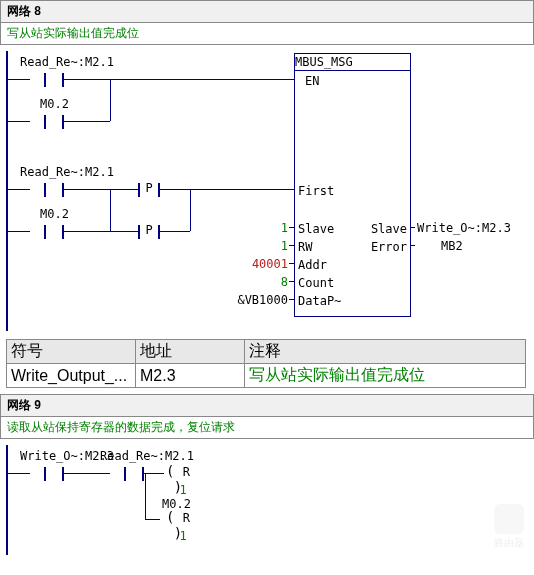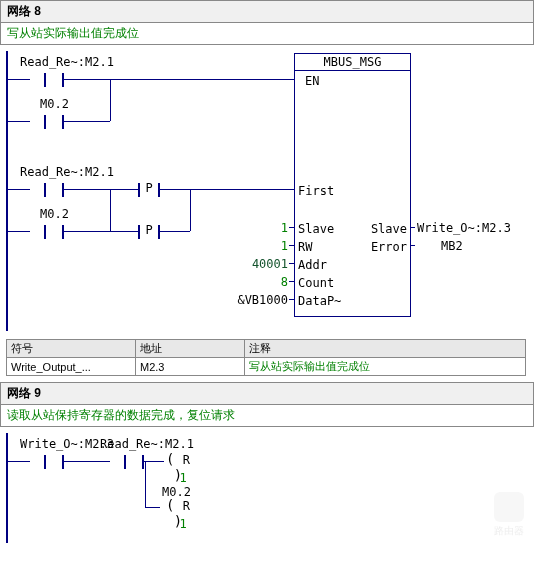--- a/index.html
+++ b/index.html
@@ -94,41 +94,41 @@
     text-align: center;
     line-height: 18px;
     font-family: monospace;
   }
   .fb-box {
     position: absolute;
     border: 1px solid #000080;
     background: #fff;
   }
   .fb-title {
-    text-align: center;
+    text-align: left;
     border-bottom: 1px solid #000080;
     font-family: monospace;
     padding: 1px 0;
   }
   .fb-pin {
     position: absolute;
     font-family: monospace;
   }
   .pin-value {
     position: absolute;
     text-align: right;
     font-family: monospace;
   }
-  .olive { color: #14532d; }
+  .olive { color: #b91c1c; }
   .green { color: #008000; }
   table.symtab {
     border-collapse: collapse;
     width: 520px;
     margin: 6px;
-    font-size: 11px;
+    font-size: 16px;
   }
   table.symtab th, table.symtab td {
     border: 1px solid #888;
     padding: 1px 4px;
     text-align: left;
   }
   table.symtab th {
     background: #e8e8e8;
     font-weight: normal;
   }

